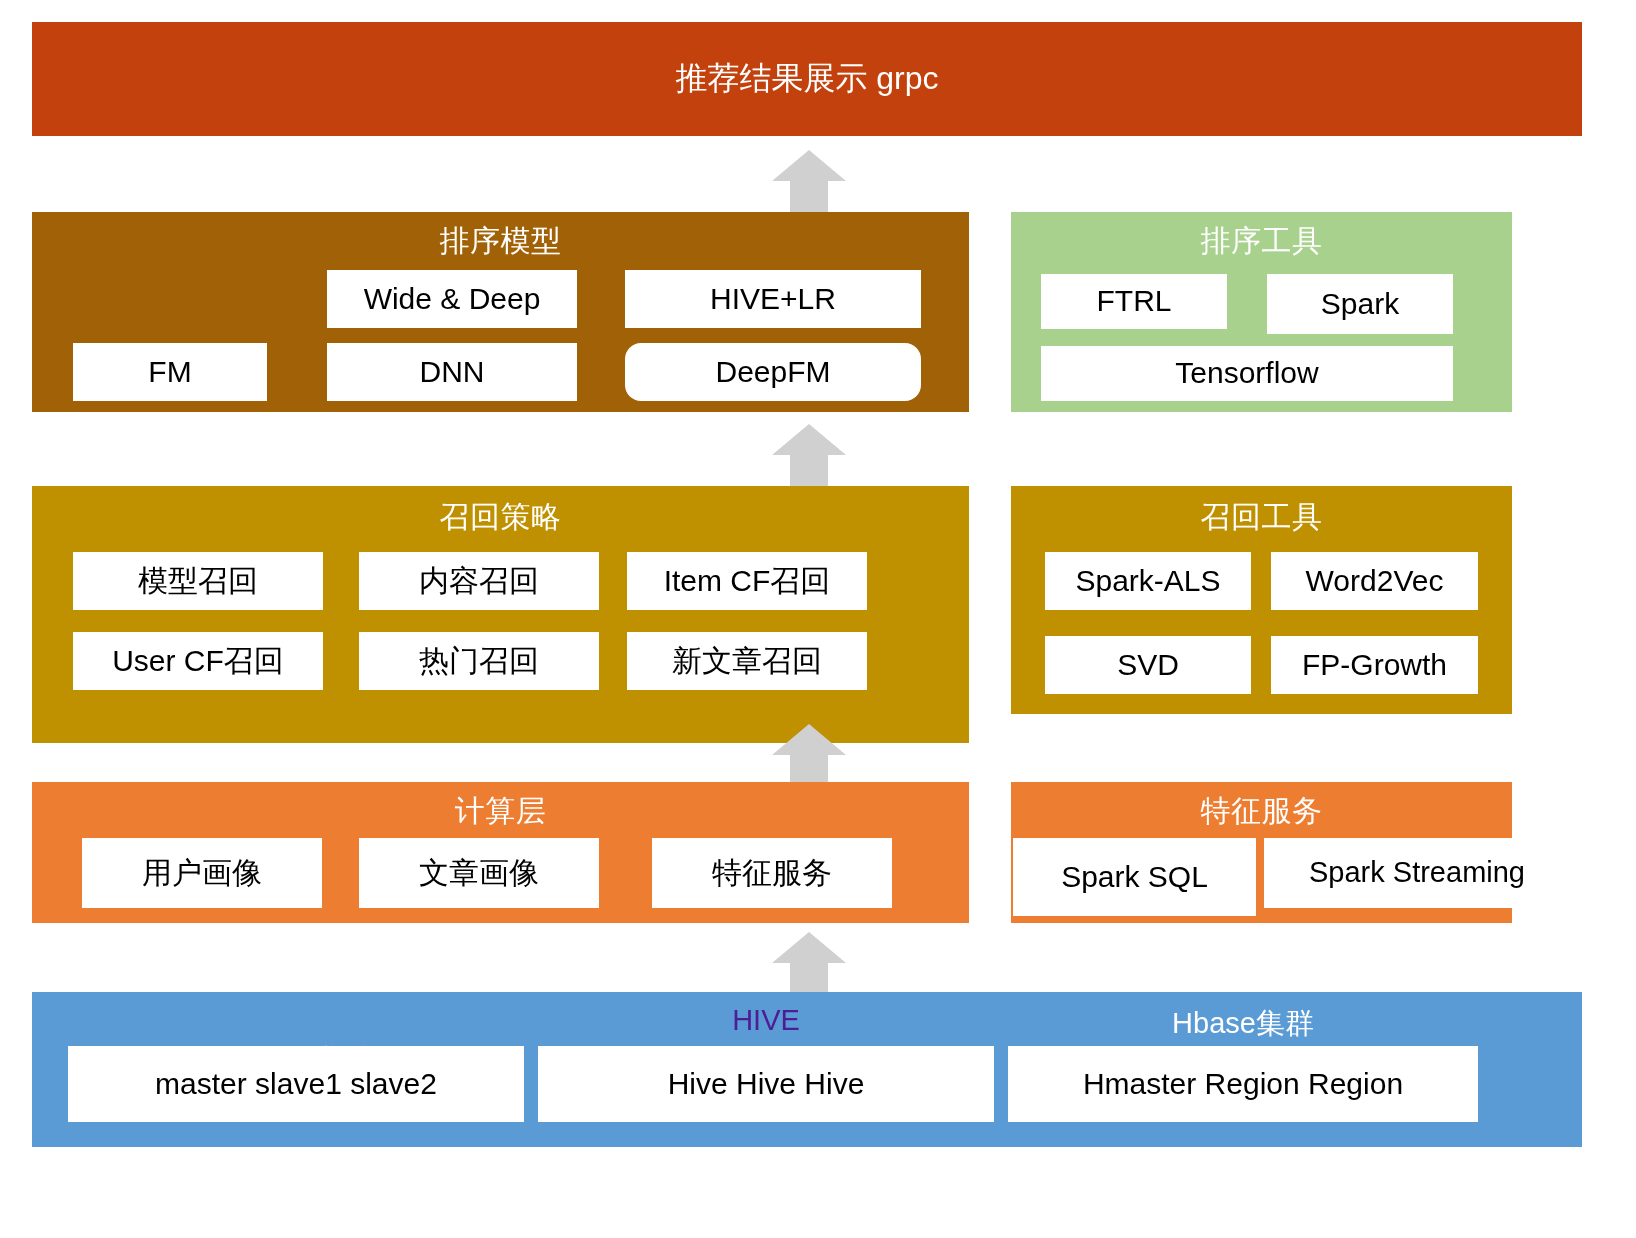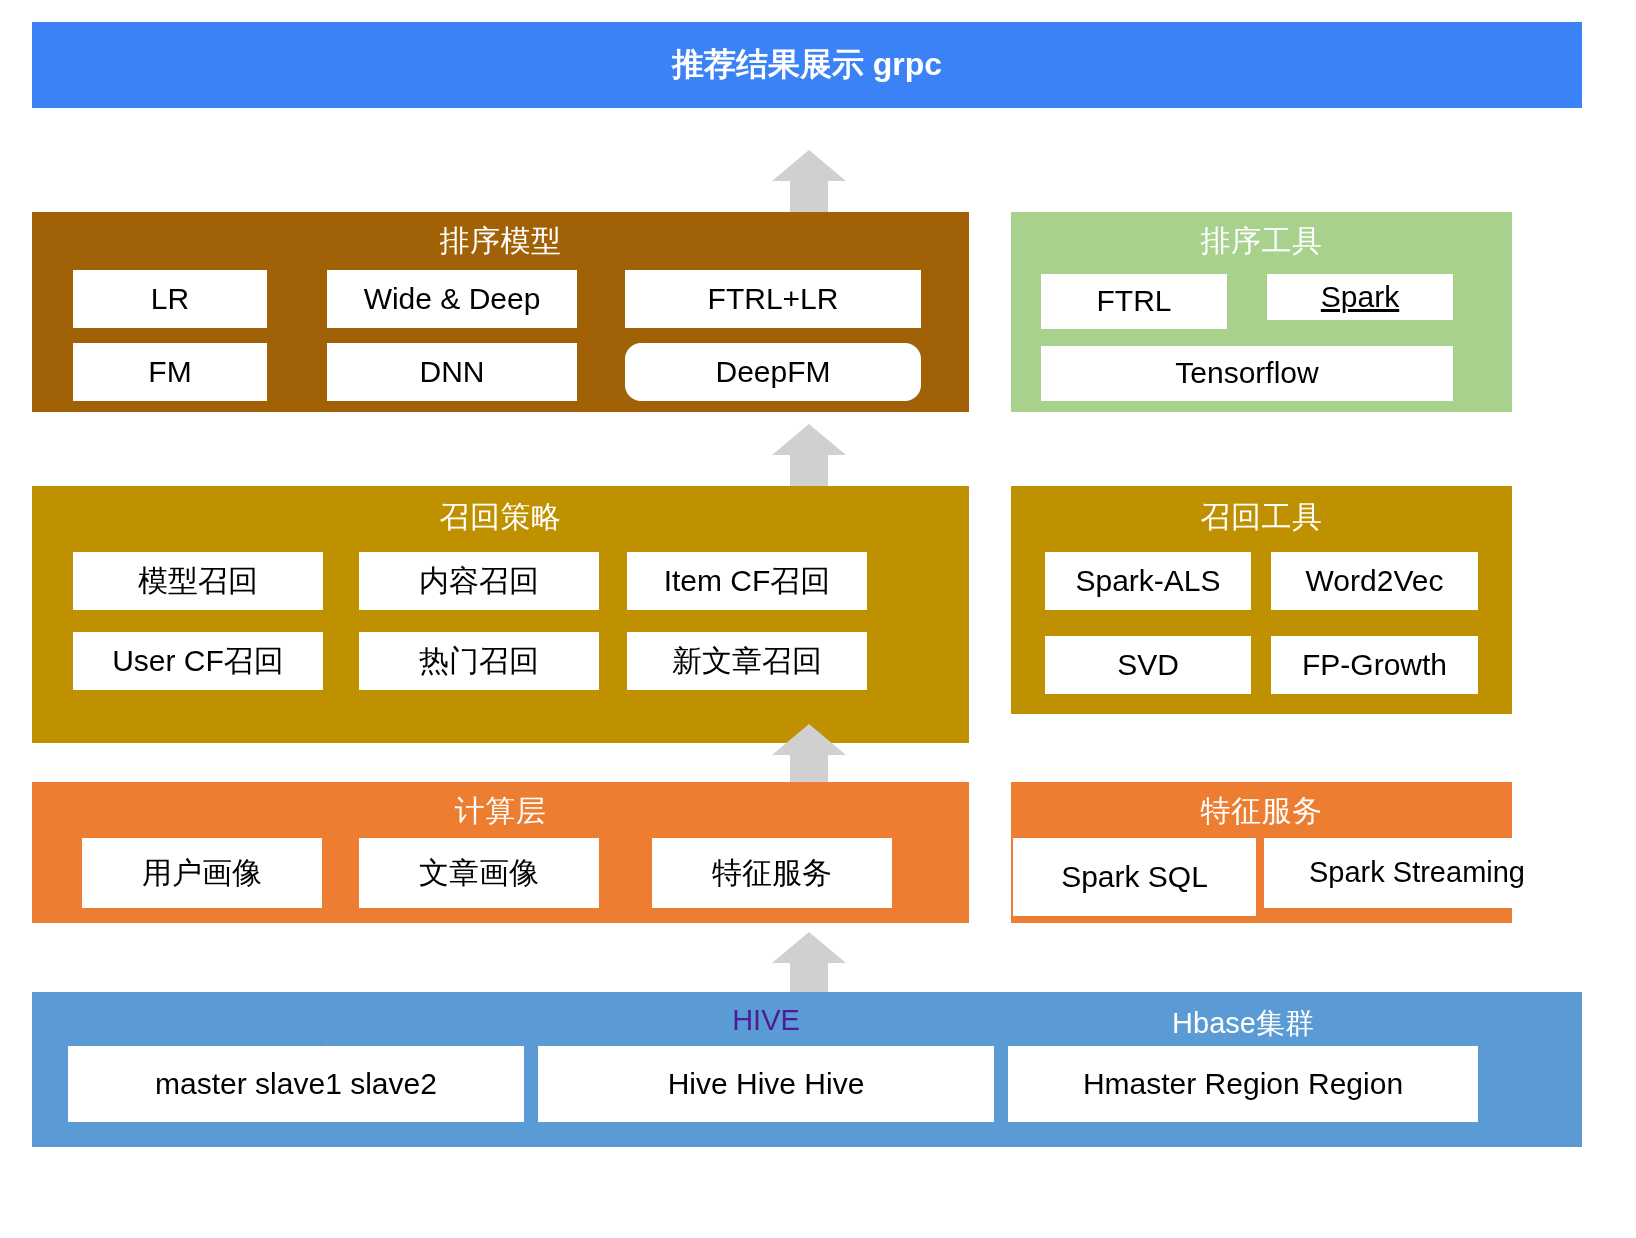--- a/index.html
+++ b/index.html
@@ -42,23 +42,22 @@
     text-align: center;
     font-size: 30px;
     line-height: 1.08;
     box-sizing: border-box;
     overflow: hidden;
   }
   .chip.two-line { font-size: 29px; }
 
   
   #banner {
-    left: 32px; top: 22px; width: 1550px; height: 86px;
-    background: #3b82f6;
-    font-weight: bold;
+    left: 32px; top: 22px; width: 1550px; height: 114px;
+    background: #c2410c;
   }
   #banner .banner-text {
     position: absolute; left: 0; right: 0; top: 50%;
     transform: translateY(-50%);
     text-align: center; color: #ffffff; font-size: 32px;
     white-space: nowrap;
   }
 
   
   #rank-model { left: 32px; top: 212px; width: 937px; height: 200px; background: #a16207; }
@@ -97,32 +96,31 @@
   </div>
 
   <div class="arrow" id="arrow-1">
     <svg viewBox="0 0 74 62" preserveAspectRatio="none" aria-hidden="true">
       <polygon points="37,0 74,31 56,31 56,62 18,62 18,31 0,31" fill="#d0d0d0"></polygon>
     </svg>
   </div>
 
   <div class="panel" id="rank-model">
     <div class="panel-title" style="top:14px;">排序模型</div>
-    <div class="chip" style="left:41px;  top:58px; width:194px; height:58px;">LR</div>
     <div class="chip" style="left:295px; top:58px; width:250px; height:58px;">Wide &amp; Deep</div>
-    <div class="chip" style="left:593px; top:58px; width:296px; height:58px;">FTRL+LR</div>
+    <div class="chip" style="left:593px; top:58px; width:296px; height:58px;">HIVE+LR</div>
     <div class="chip" style="left:41px;  top:131px; width:194px; height:58px;">FM</div>
     <div class="chip" style="left:295px; top:131px; width:250px; height:58px;">DNN</div>
     <div class="chip" style="left:593px; top:131px; width:296px; height:58px;border-radius:16px;">DeepFM</div>
   </div>
 
   <div class="panel" id="rank-tools">
     <div class="panel-title" style="top:14px;">排序工具</div>
     <div class="chip" style="left:30px;  top:62px;  width:186px; height:55px;">FTRL</div>
-    <div class="chip" style="left:256px; top:62px;  width:186px; height:46px;text-decoration:underline;">Spark</div>
+    <div class="chip" style="left:256px; top:62px;  width:186px; height:60px;">Spark</div>
     <div class="chip" style="left:30px;  top:134px; width:412px; height:55px;">Tensorflow</div>
   </div>
 
   <div class="arrow" id="arrow-2">
     <svg viewBox="0 0 74 62" preserveAspectRatio="none" aria-hidden="true">
       <polygon points="37,0 74,31 56,31 56,62 18,62 18,31 0,31" fill="#d0d0d0"></polygon>
     </svg>
   </div>
 
   <div class="panel" id="recall-strategy">

